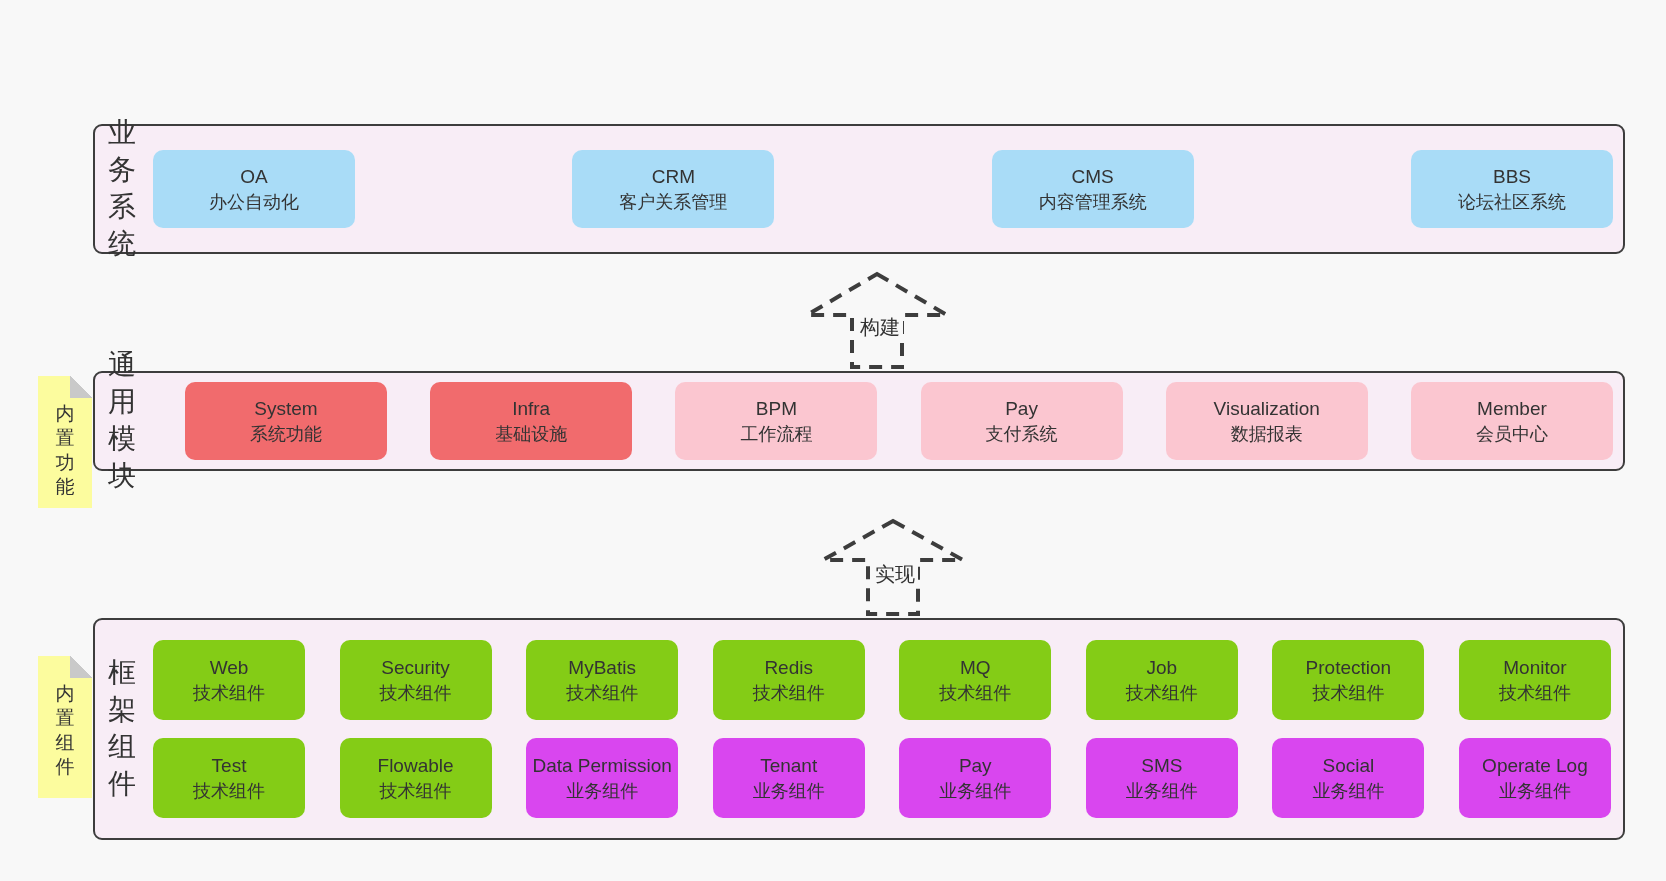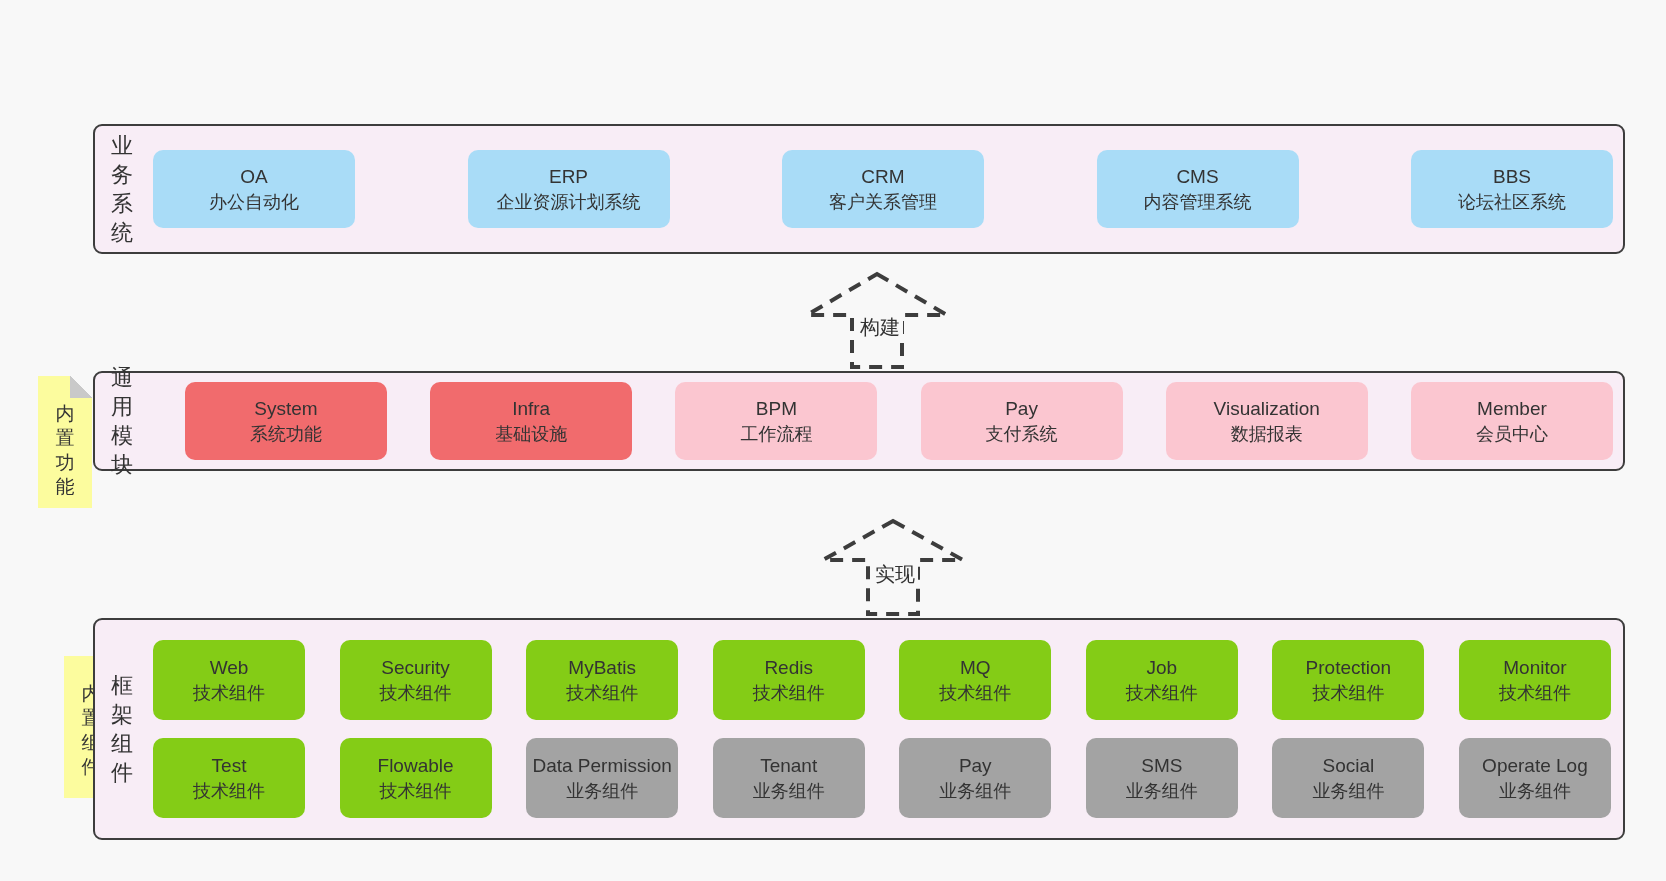--- a/index.html
+++ b/index.html
@@ -14,21 +14,21 @@
     position:absolute; left:93px; width:1532px; box-sizing:border-box;
     background:#f8edf6; border:2px solid #3d3d3d; border-radius:9px;
     z-index:2;
   }
   #band-business  { top:124px; height:130px; }
   #band-common    { top:371px; height:100px; }
   #band-framework { top:618px; height:222px; }
 
   .band-label {
     position:absolute; left:13px; top:50%; transform:translateY(-50%);
-    width:28px; font-size:22px; line-height:1.32; text-align:center;
+    width:28px; font-size:28px; line-height:1.32; text-align:center;
     word-break:break-all; color:#333;
   }
 
   .box-area {
     position:absolute; left:58px; right:10px; top:0; bottom:0;
     display:flex; align-items:center; justify-content:space-between;
   }
   #band-framework .box-area {
     flex-direction:column; justify-content:center; gap:18px; align-items:stretch;
     right:12px;
@@ -40,31 +40,31 @@
     align-items:center; justify-content:center; text-align:center;
     line-height:1.45;
   }
   #band-business .box, #band-common .box { width:202px; height:78px; }
   .box-row .box { width:152px; height:80px; line-height:1.35; padding:0 6px; box-sizing:border-box; }
 
   .box.blue       { background:#a9dcf7; }
   .box.red        { background:#f16b6d; }
   .box.pink       { background:#fbc6d0;justify-content:center; }
   .box.green      { background:#84cc16; }
-  .box.lightgreen { background:#a3a3a3; }
+  .box.lightgreen { background:#d946ef; }
 
   .box-title    { font-size:19px; }
   .box-subtitle { font-size:18px; }
 
   
   .sticky {
     position:absolute; width:54px; background:#fcfc9e; z-index:1;
   }
   #sticky-common    { left:38px; top:376px; height:132px; }
-  #sticky-framework { left:38px; top:656px; height:142px;margin-left:26px; }
+  #sticky-framework { left:38px; top:656px; height:142px; }
   .sticky-fold {
     position:absolute; top:0; right:0; width:22px; height:22px;
     background:linear-gradient(to bottom left, #f8f8f8 49.5%, #c9c9c9 50%);
   }
   .sticky-label {
     position:absolute; top:26px; left:50%; transform:translateX(-50%);
     width:22px; font-size:19px; line-height:1.28; text-align:center;
     word-break:break-all; color:#333;
   }
 
@@ -94,24 +94,20 @@
 
 <div class="band" id="band-business">
   <div class="band-label">业务系统</div>
   <div class="box-area">
     <div class="box-row" style="width:100%;">
         <div class="box blue">
           <div class="box-title">OA</div>
           <div class="box-subtitle">办公自动化</div>
         </div>
         <div class="box blue">
-          <div class="box-title">ERP</div>
-          <div class="box-subtitle">企业资源计划系统</div>
-        </div>
-        <div class="box blue">
           <div class="box-title">CRM</div>
           <div class="box-subtitle">客户关系管理</div>
         </div>
         <div class="box blue">
           <div class="box-title">CMS</div>
           <div class="box-subtitle">内容管理系统</div>
         </div>
         <div class="box blue">
           <div class="box-title">BBS</div>
           <div class="box-subtitle">论坛社区系统</div>

